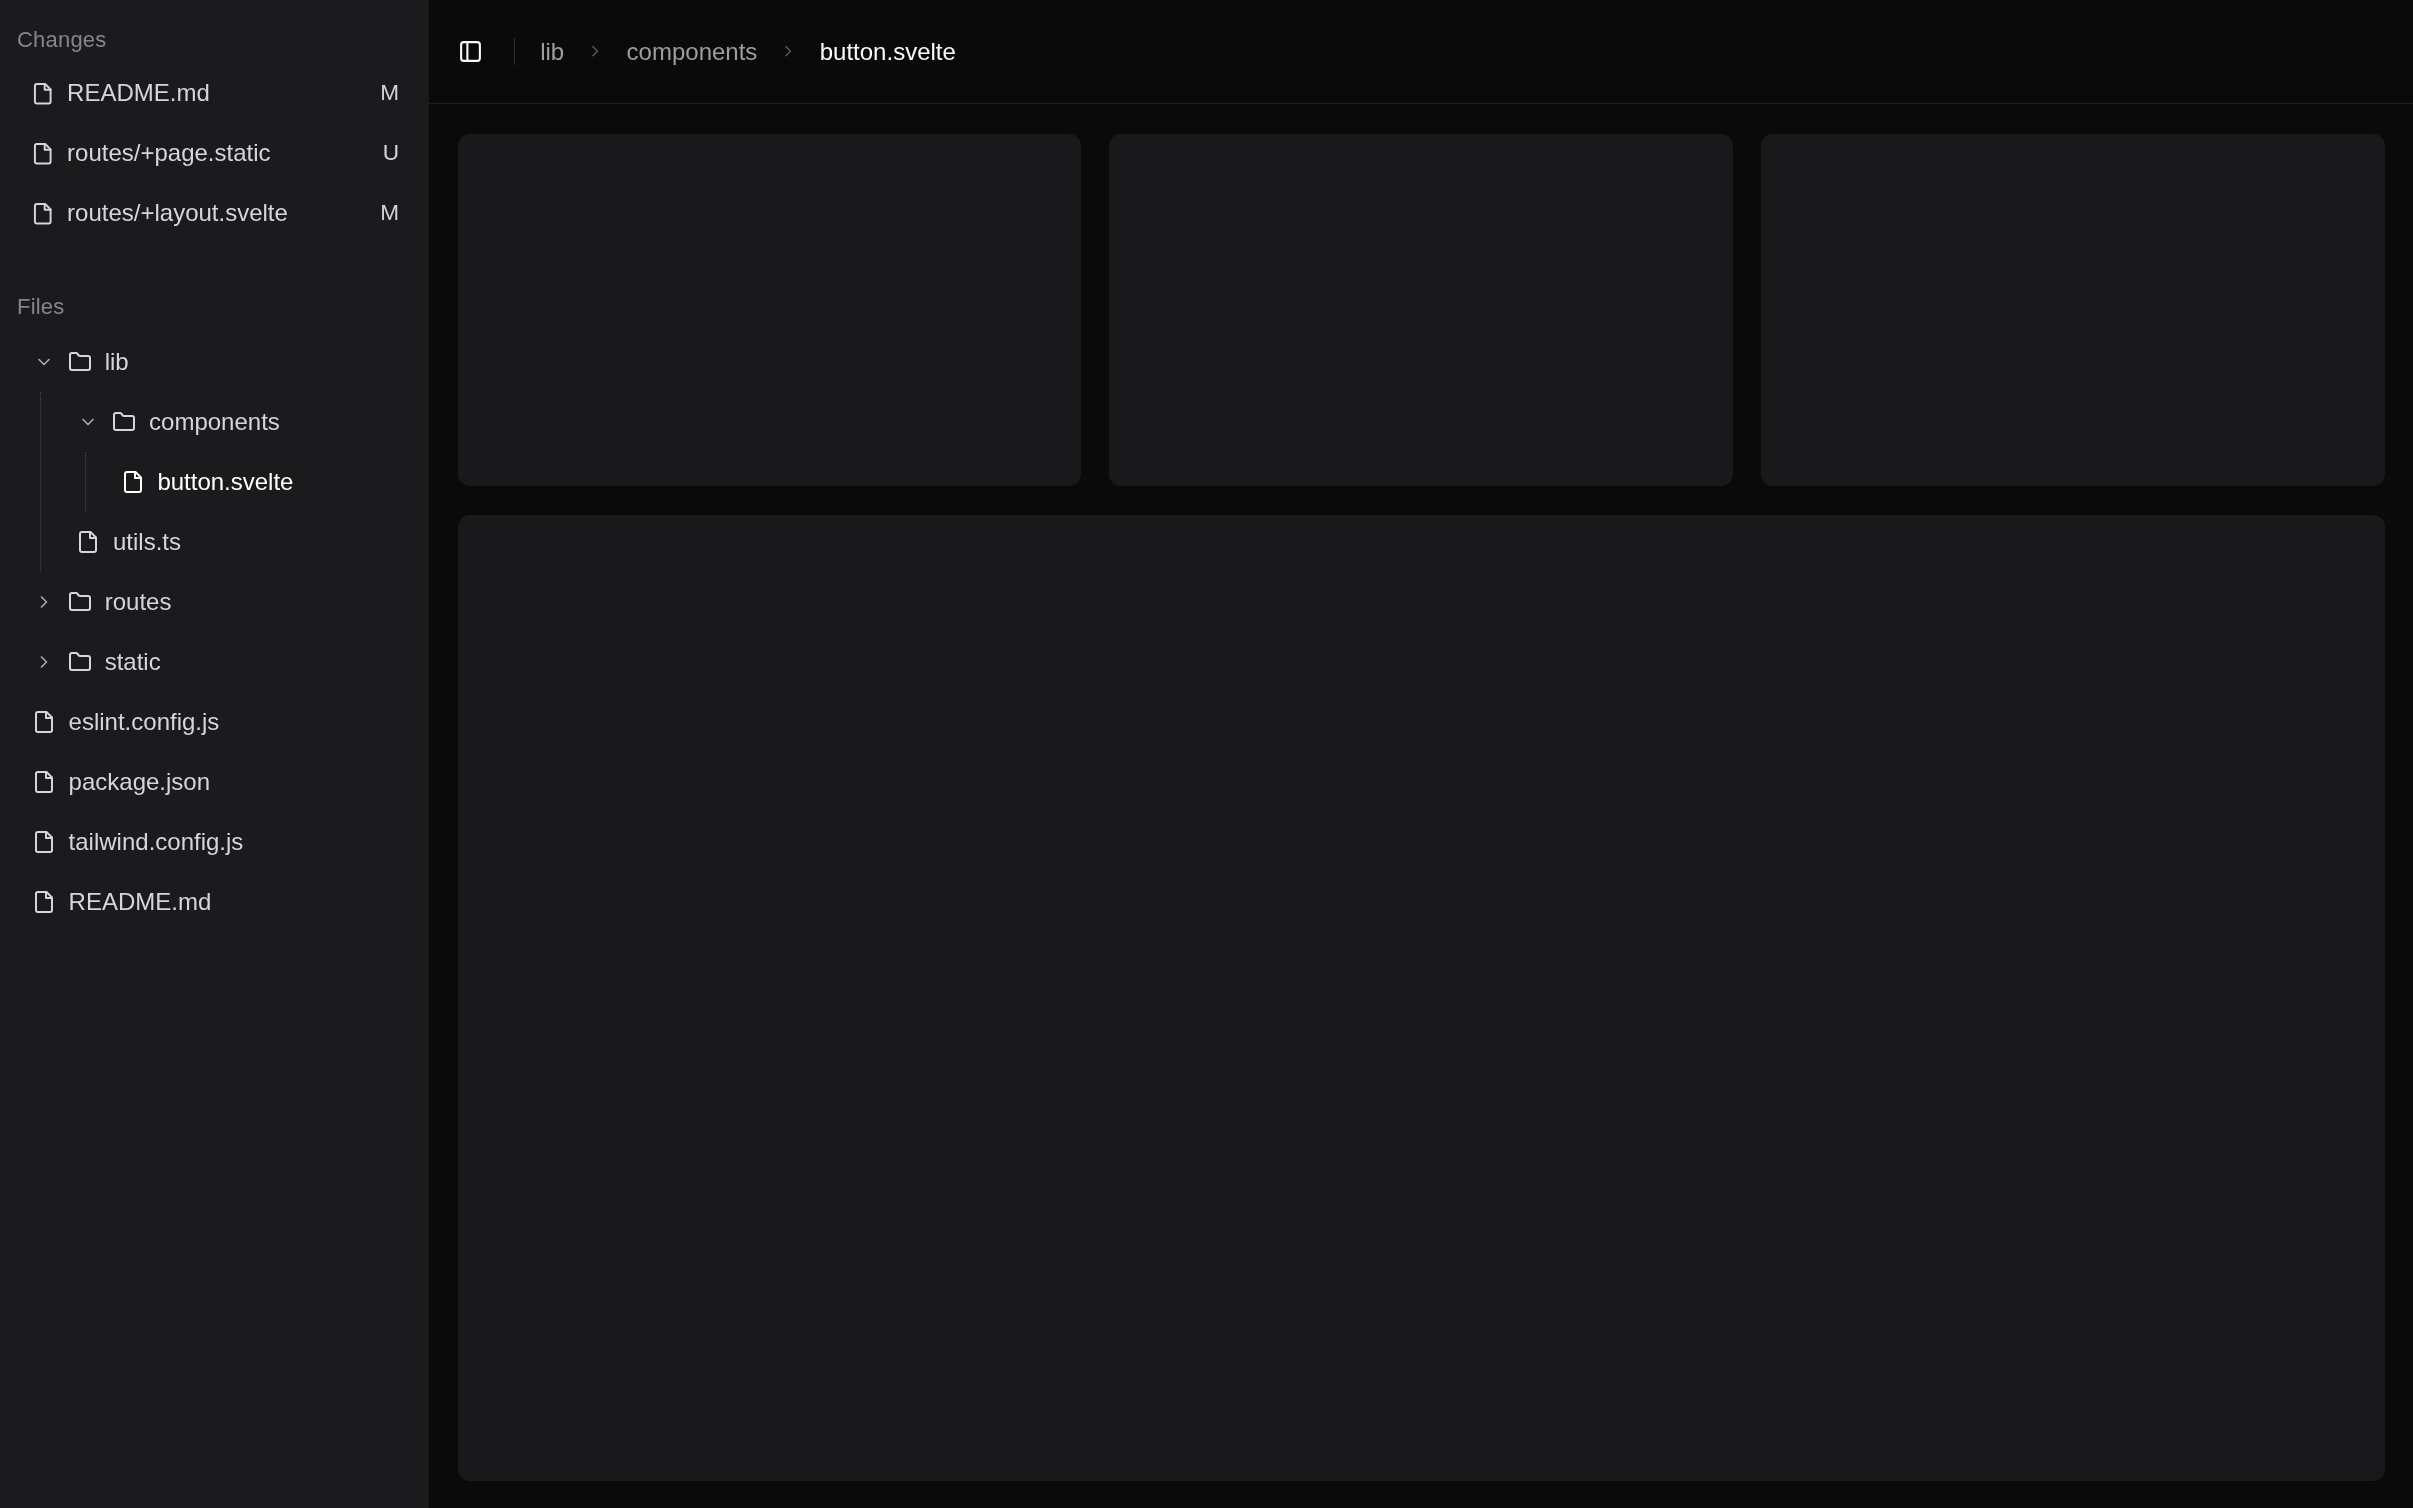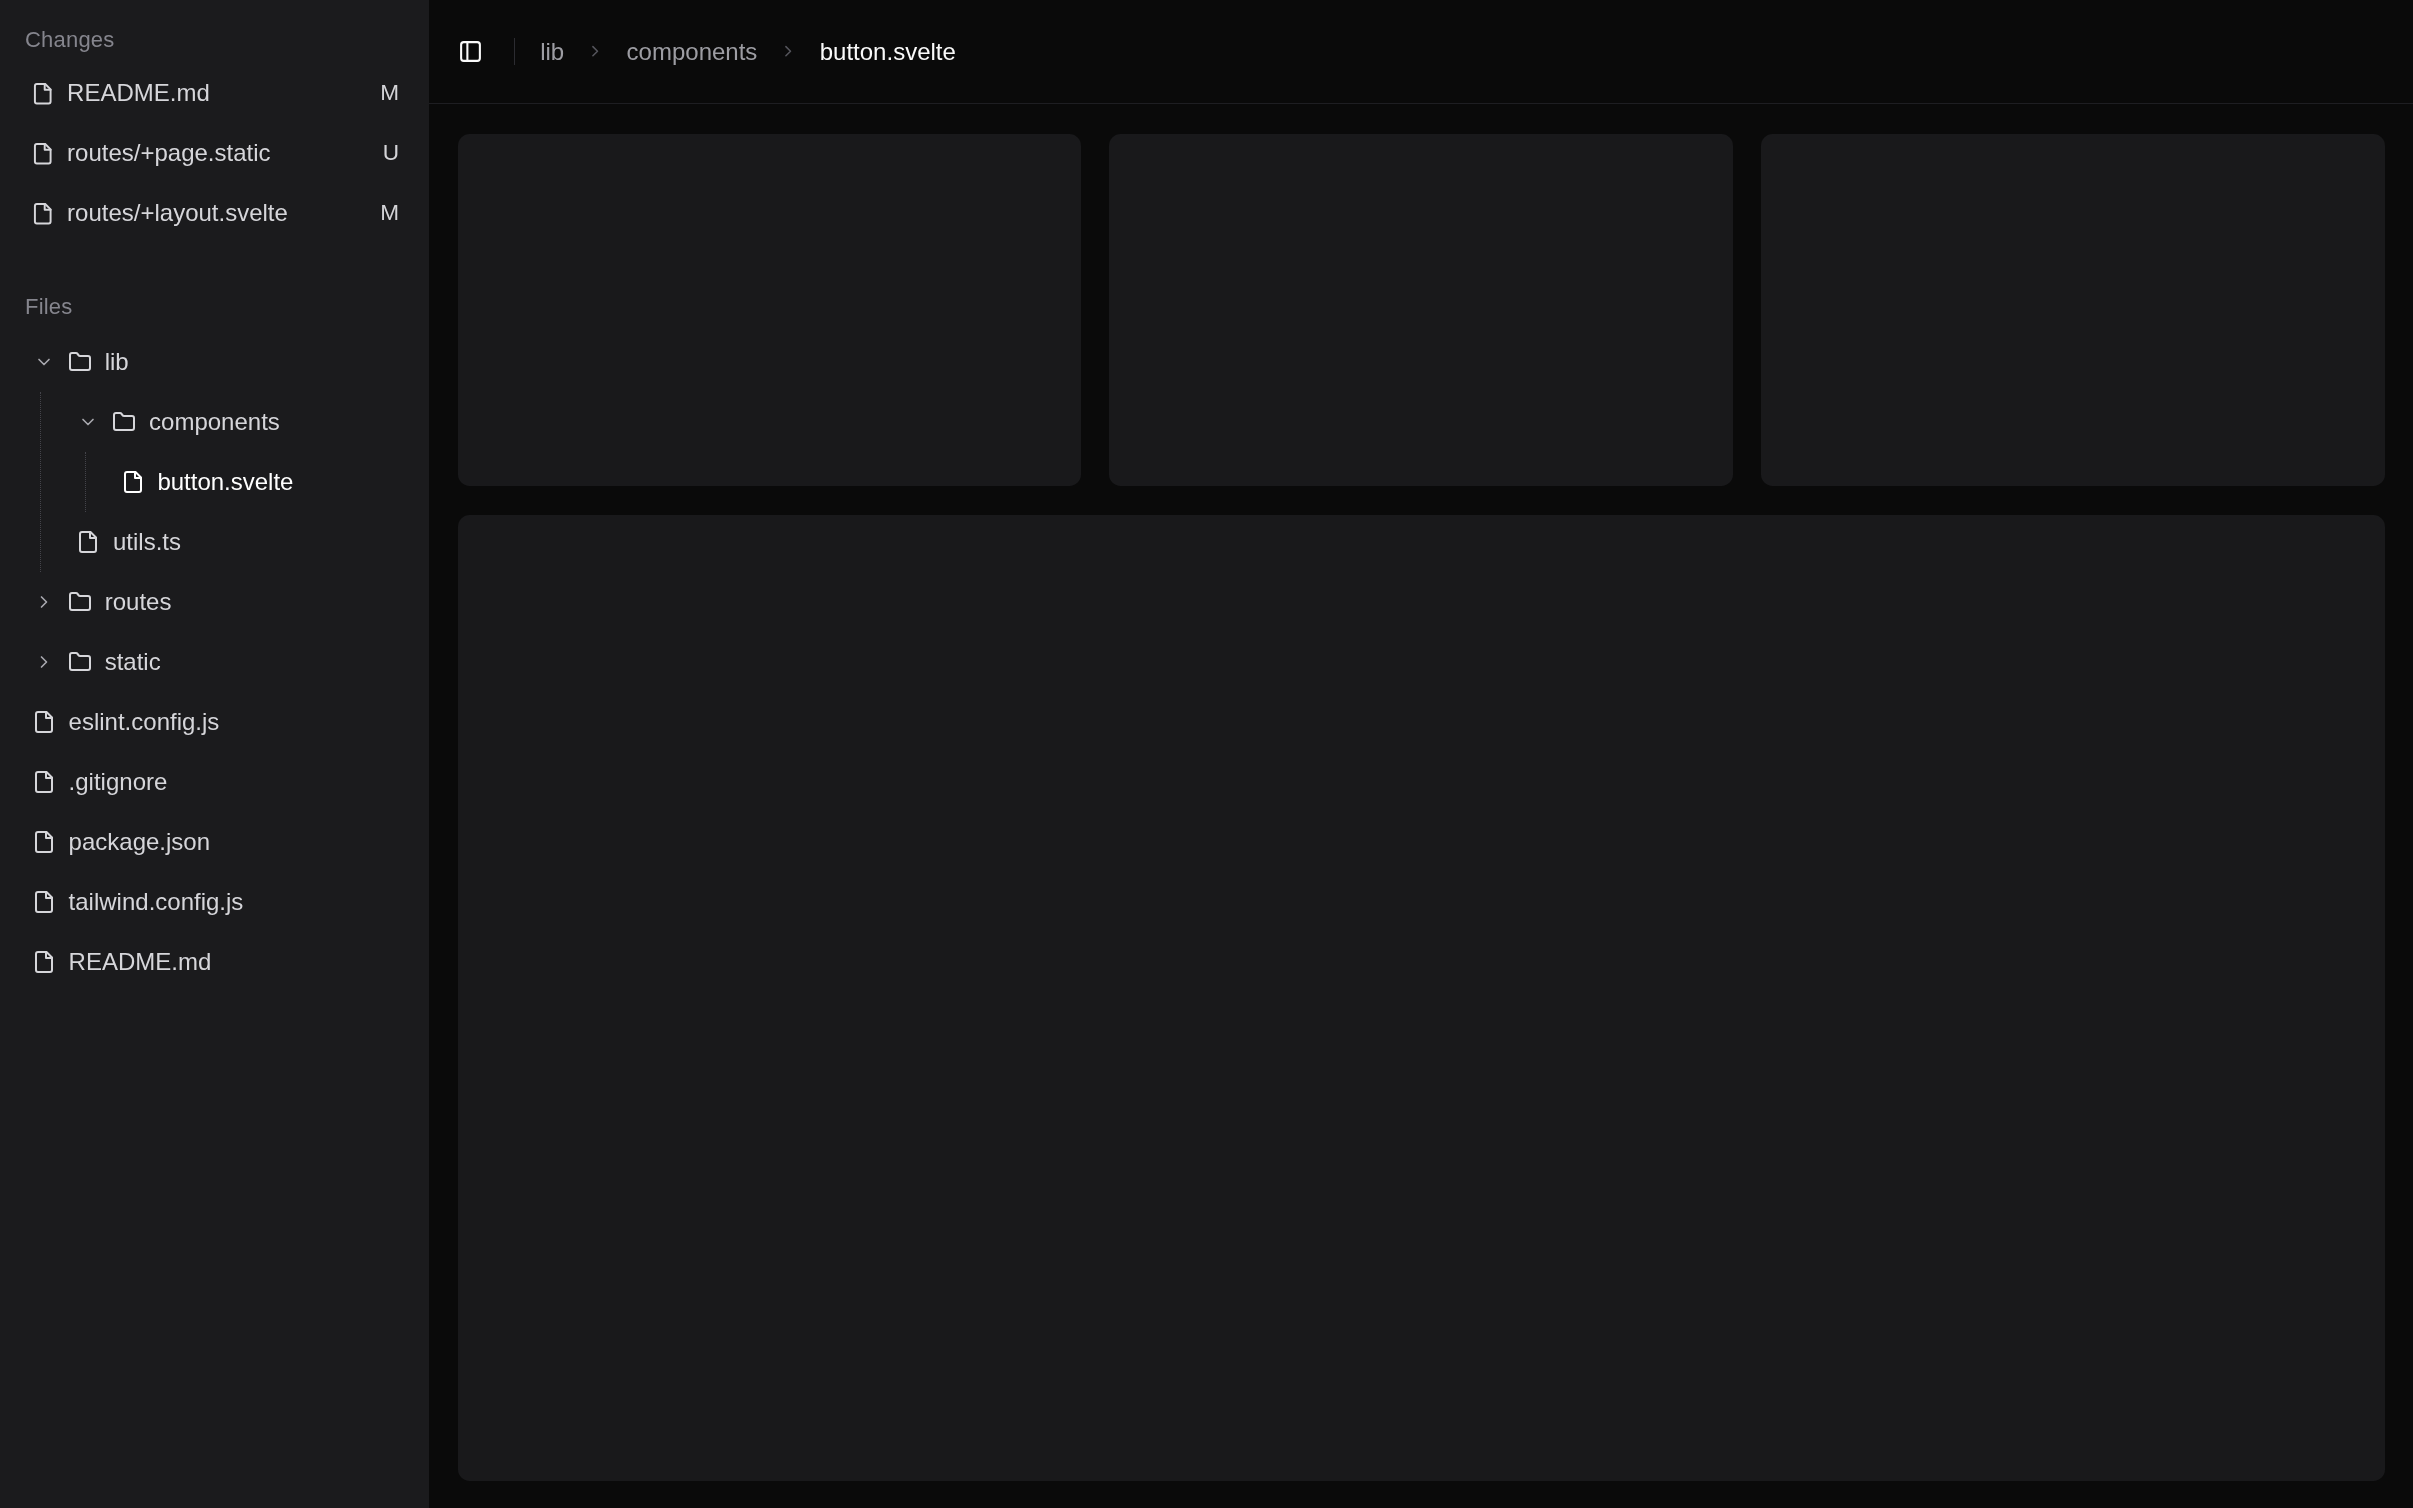--- a/index.html
+++ b/index.html
@@ -27,21 +27,21 @@
 
   
   .sidebar{
     width:429px;height:1508px;flex:none;
     background:var(--panel);
     padding-top:25px;
     overflow:hidden;
   }
   .section-label{
     height:30px;display:flex;align-items:center;
-    padding-left:25px;
+    padding-left:17px;
     font-size:22px;color:var(--text_muted);
     letter-spacing:0.2px;
   }
   .changes-list{list-style:none;margin-top:8.4px;}
   .changes-list .row{
     height:60px;display:flex;align-items:center;gap:12.6px;
     padding-left:31px;padding-right:30px;
     font-size:24px;color:var(--text_secondary);
     cursor:pointer;
   }
@@ -223,29 +223,20 @@
               </svg>
               <span>eslint.config.js</span>
             </div>
           </li>
           <li>
             <div class="row">
               <svg width="24" height="24" viewBox="0 0 24 24" fill="none" stroke="currentColor" stroke-width="2" stroke-linecap="round" stroke-linejoin="round">
                 <path d="M14.5 2H6a2 2 0 0 0-2 2v16a2 2 0 0 0 2 2h12a2 2 0 0 0 2-2V7.5L14.5 2z"></path>
                 <polyline points="14 2 14 8 20 8"></polyline>
               </svg>
-              <span>.gitignore</span>
-            </div>
-          </li>
-          <li>
-            <div class="row">
-              <svg width="24" height="24" viewBox="0 0 24 24" fill="none" stroke="currentColor" stroke-width="2" stroke-linecap="round" stroke-linejoin="round">
-                <path d="M14.5 2H6a2 2 0 0 0-2 2v16a2 2 0 0 0 2 2h12a2 2 0 0 0 2-2V7.5L14.5 2z"></path>
-                <polyline points="14 2 14 8 20 8"></polyline>
-              </svg>
               <span>package.json</span>
             </div>
           </li>
           <li>
             <div class="row">
               <svg width="24" height="24" viewBox="0 0 24 24" fill="none" stroke="currentColor" stroke-width="2" stroke-linecap="round" stroke-linejoin="round">
                 <path d="M14.5 2H6a2 2 0 0 0-2 2v16a2 2 0 0 0 2 2h12a2 2 0 0 0 2-2V7.5L14.5 2z"></path>
                 <polyline points="14 2 14 8 20 8"></polyline>
               </svg>
               <span>tailwind.config.js</span>

